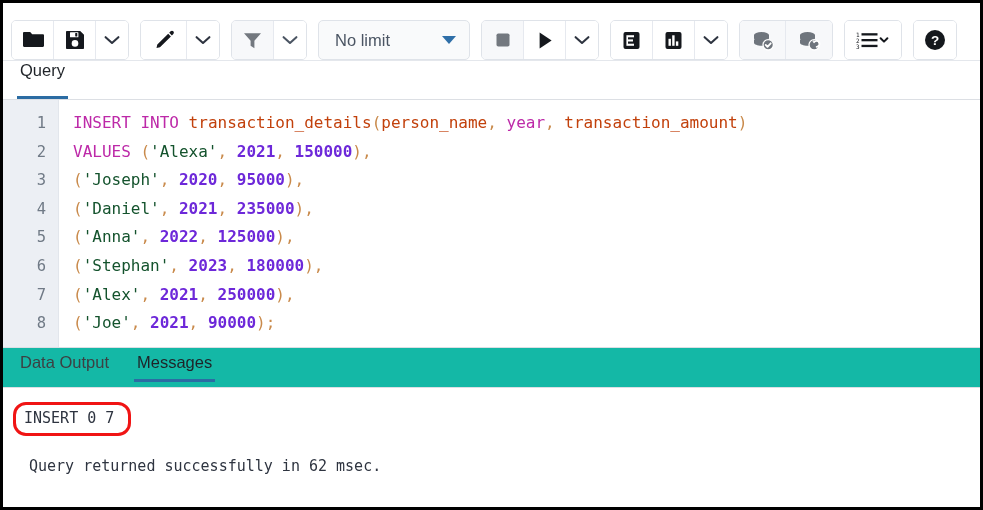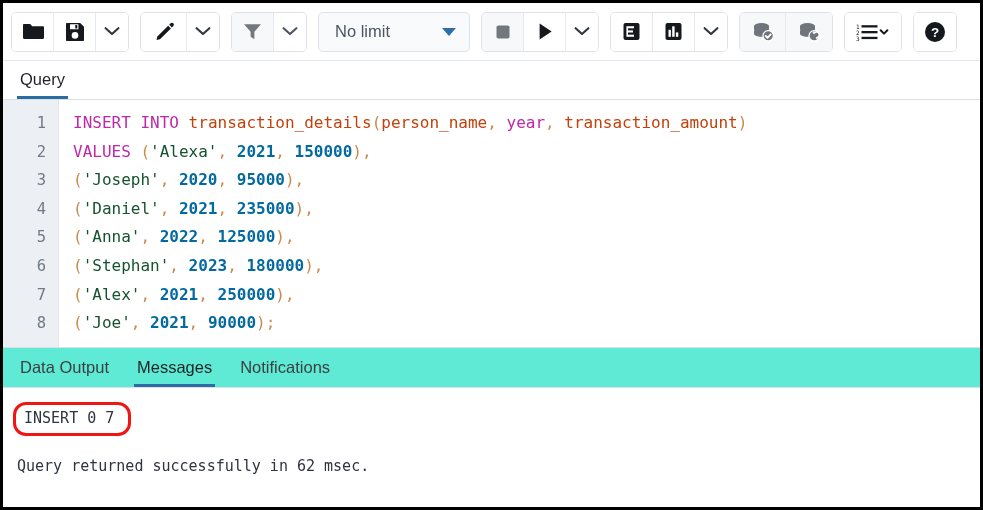--- a/index.html
+++ b/index.html
@@ -21,21 +21,21 @@
     display: flex;
     flex-direction: column;
   }
 
   
   .toolbar {
     height: 58px;
     min-height: 58px;
     background: #ffffff;
     display: flex;
-    align-items: center;
+    align-items: flex-end;
     padding: 0 8px;
     gap: 11px;
     border-bottom: 1px solid #e4e7ec;
   }
 
   .btn-group {
     display: flex;
     align-items: stretch;
     border: 1px solid #dfe3e9;
     border-radius: 5px;
@@ -89,21 +89,20 @@
     border-top: 8px solid #2f6fa8;
     margin-left: 20px;
   }
 
   
   .tabstrip {
     height: 39px;
     min-height: 39px;
     background: #ffffff;
     display: flex;
-    align-items: flex-end;
     padding-left: 14px;
     gap: 18px;
     border-bottom: 1px solid #dcdfe4;
   }
   .tab {
     font-size: 16.5px;
     color: #3c4043;
     padding: 0 3px 7px 3px;
     cursor: pointer;
     border-bottom: 3px solid transparent;
@@ -145,31 +144,31 @@
   }
   .code .cl {
     font-family: "DejaVu Sans Mono", monospace;
     font-size: 16px;
     line-height: 28.6px;
     white-space: pre;
     color: #3b4252;
   }
   .kw   { color: #bd29a8; font-weight: normal; }
   .str  { color: #14532d; }
-  .num  { color: #0369a1; font-weight: bold; }
+  .num  { color: #6d28d9; font-weight: bold; }
   .pun  { color: #c98a4b; }
   .id   { color: #c2410c; }
 
   
   .bottom-tabs {
     height: 40px;
     min-height: 40px;
-    background: #5eead4;
-    display: flex;
-    align-items: flex-end;
+    background: #14b8a6;
+    display: flex;
+    align-items: center;
     padding-left: 14px;
     gap: 22px;
     border-bottom: 1px solid #dcdfe4;
   }
 
   
   .messages {
     flex: 1;
     background: #ffffff;
     padding: 14px 0 0 14px;
@@ -183,21 +182,21 @@
     color: #2e3440;
     white-space: pre;
   }
   .msg-first {
     display: inline-block;
     border: 3px solid #f01414;
     border-radius: 13px;
     padding: 3px 14px 4px 8px;
     margin-left: -4px;
   }
-  .msg-second { margin-top: 20px; margin-left: 0; }
+  .msg-second { margin-top: 20px; margin-left: 12px; }
 </style>
 </head>
 <body>
 
 <div id="app">
 
   <div class="toolbar">
 
     <div class="btn-group">
       <button class="tb-btn">
@@ -370,23 +369,20 @@
       </div>
   </div>
 
   <div class="bottom-tabs">
     <div class="tab">
       <span>Data Output</span>
     </div>
     <div class="tab active">
       <span>Messages</span>
     </div>
-    <div class="tab">
-      <span>Notifications</span>
-    </div>
   </div>
 
   <div class="messages">
     <div>
       <span class="msg-line msg-first" style="border-color: rgb(240, 20, 20);">INSERT 0 7</span>
     </div>
     <div class="msg-line msg-second">Query returned successfully in 62 msec.</div>
   </div>
 
 </div>

